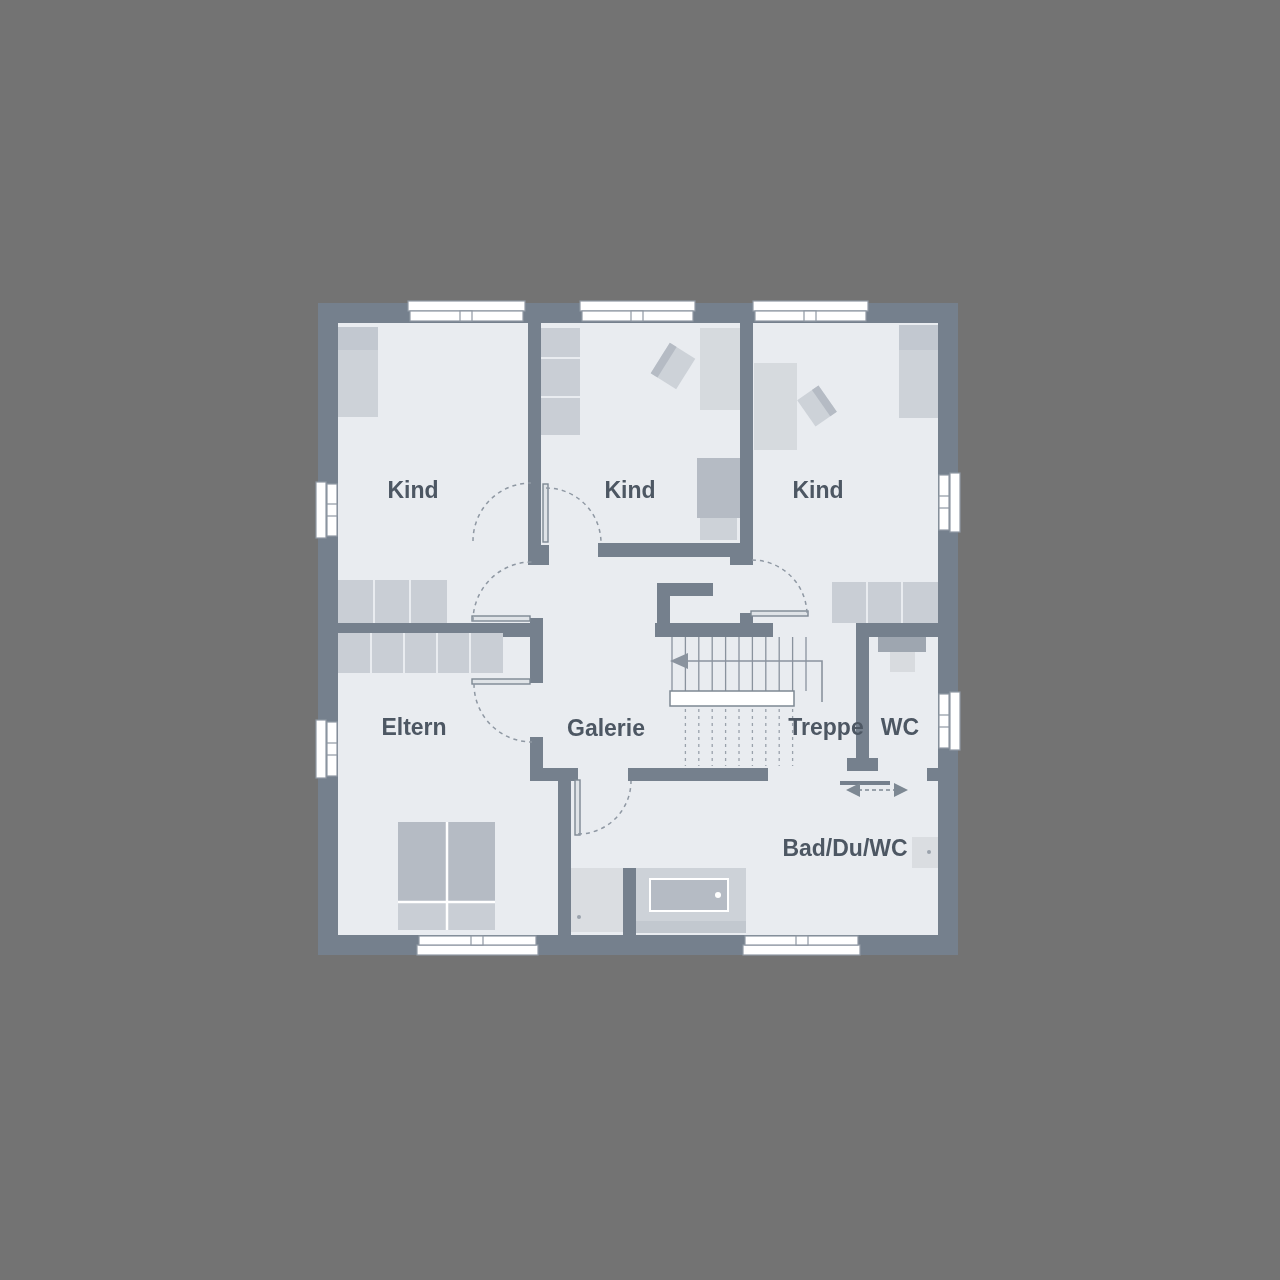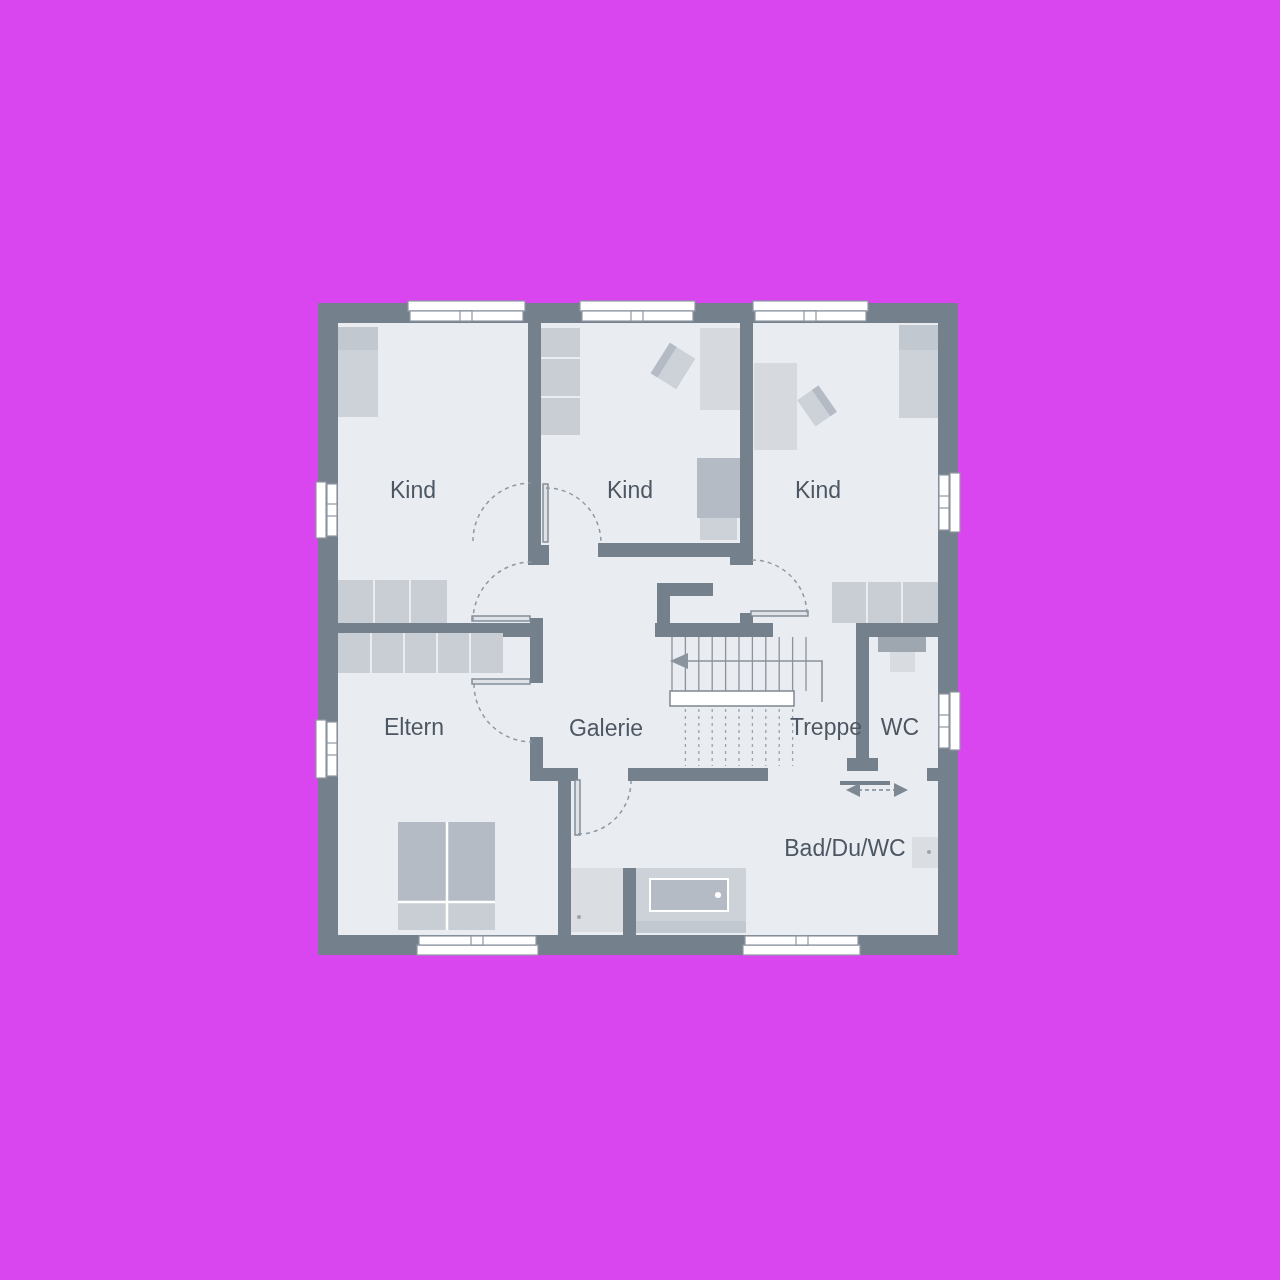--- a/index.html
+++ b/index.html
@@ -1,16 +1,16 @@
 <!DOCTYPE html>
 <html><head>
 <meta charset="utf-8">
 <style>
   html,body{margin:0;padding:0;background:#ffffff;}
-  .stage{width:1280px;height:1280px;position:relative;background:#d946ef;overflow:hidden;}
+  .stage{width:1280px;height:1280px;position:relative;background:#737373;overflow:hidden;font-weight:bold;}
   svg{position:absolute;left:0;top:0;}
   .room-label{font-family:"Liberation Sans",sans-serif;font-size:23px;fill:#4d5763;}
   .wall{fill:#75808d;}
   .floor{fill:#e9ecf0;}
   .win{fill:#ffffff;stroke:#8f98a3;stroke-width:1.2;}
   .leaf{fill:#dfe3e7;stroke:#7d8893;stroke-width:1.4;}
   .arc{fill:none;stroke:#8f98a3;stroke-width:1.5;stroke-dasharray:4 4;}
   .tread{stroke:#8a939e;stroke-width:1.3;}
   .tread-d{stroke:#9aa2ac;stroke-width:1.3;stroke-dasharray:3 4;}
   .walkline{fill:none;stroke:#8a939e;stroke-width:1.6;}

